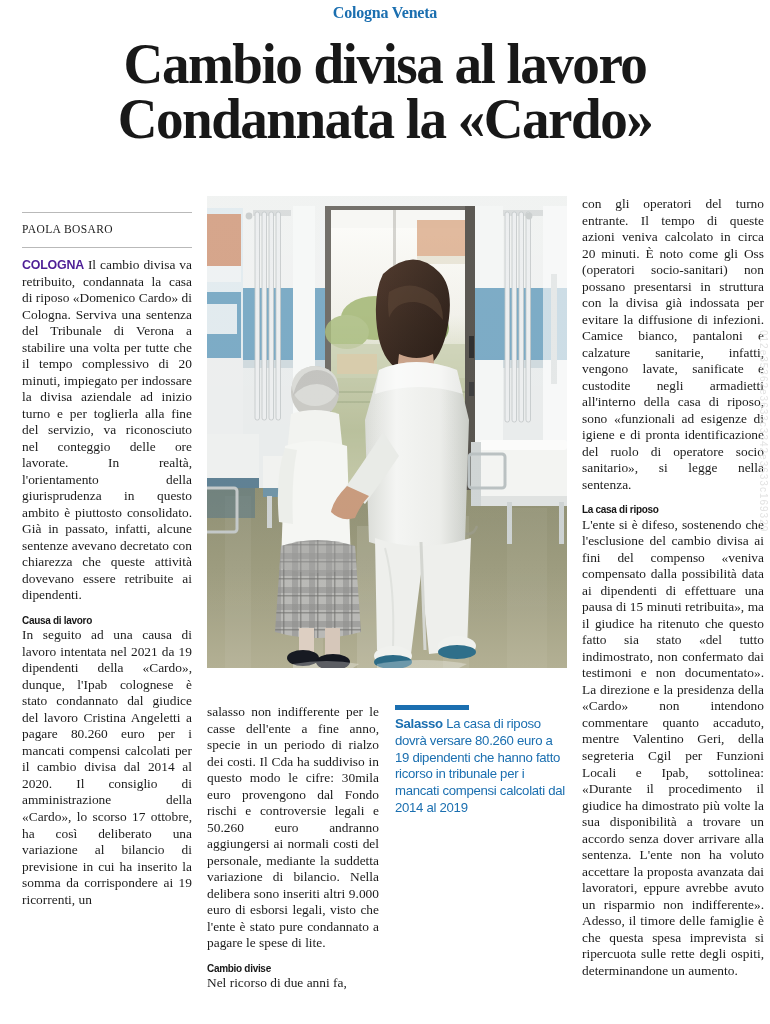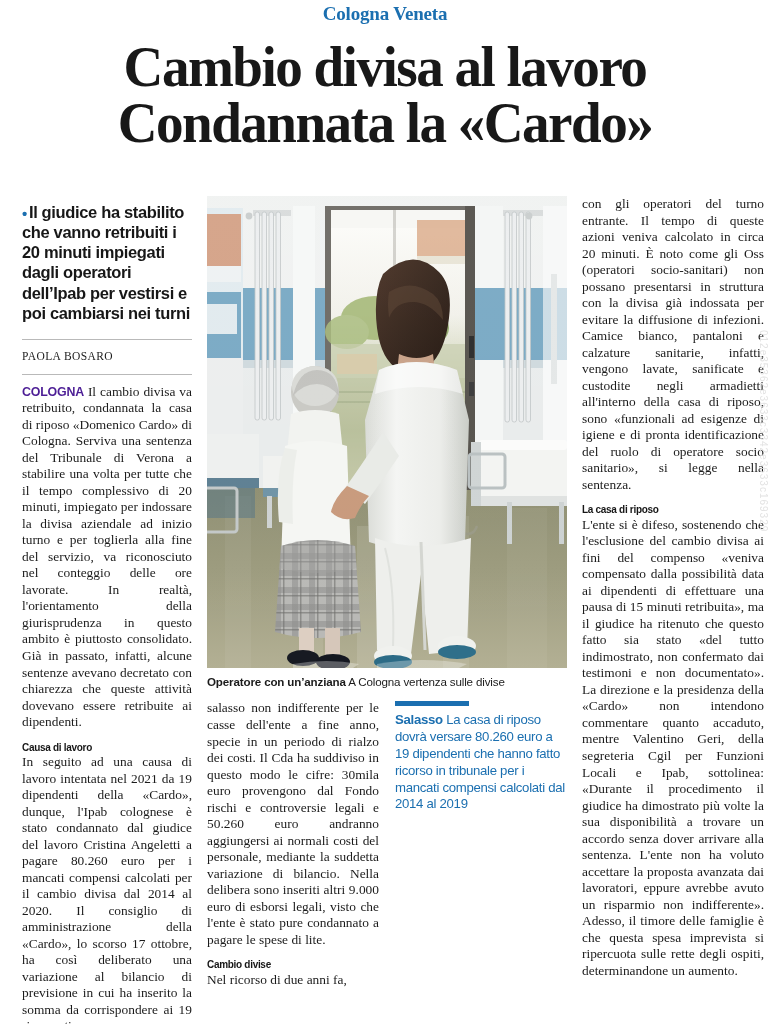--- a/index.html
+++ b/index.html
@@ -22,21 +22,21 @@
     inset: 0;
     padding: 0;
   }
 
   
   .kicker {
     text-align: center;
     color: #1b6fb0;
     font-family: "Liberation Serif", serif;
     font-weight: bold;
-    font-size: 19px;
+    font-size: 16px;
     letter-spacing: -0.2px;
     margin: 4px 0 0 0;
     line-height: 1.1;
   }
 
   
   .headline {
     text-align: center;
     font-family: "Liberation Serif", serif;
     font-weight: bold;
@@ -156,20 +156,21 @@
     margin: 7px 0 11px 0;
     letter-spacing: -0.15px;
   }
   .caption b { font-weight: bold; }
 
   
   .mid-lower {
     display: grid;
     grid-template-columns: 172px 172px;
     column-gap: 16px;
+    margin-top: 36px;
   }
   .mid-lower .sub-col { min-width: 0; }
 
   
   .highlight {
     margin: 1px 0 16px 0;
   }
   .highlight .hl-rule {
     width: 74px;
     height: 5px;
@@ -209,23 +210,20 @@
   <div class="kicker">Cologna Veneta</div>
 
   <div class="headline">
     <span class="hl-line">Cambio divisa al lavoro</span>
     <span class="hl-line">Condannata la «Cardo»</span>
   </div>
 
   <div class="content">
 
     <div class="col-a">
-      <div class="summary">
-        <span class="bullet">•</span><span>Il giudice ha stabilito che vanno retribuiti i 20 minuti impiegati dagli operatori dell’Ipab per vestirsi e poi cambiarsi nei turni</span>
-      </div>
 
       <hr class="rule-short">
 
       <div class="byline">PAOLA BOSARO</div>
 
       <hr class="rule-full">
 
       <p class="body-text"><span class="dateline">COLOGNA</span> <span>Il cambio divisa va retribuito, condannata la casa di riposo «Domenico Cardo» di Cologna. Serviva una sentenza del Tribunale di Verona a stabilire una volta per tutte che il tempo complessivo di 20 minuti, impiegato per indossare la divisa aziendale ad inizio turno e per toglierla alla fine del servizio, va riconosciuto nel conteggio delle ore lavorate. In realtà, l'orientamento della giurisprudenza in questo ambito è piuttosto consolidato. Già in passato, infatti, alcune sentenze avevano decretato con chiarezza che queste attività dovevano essere retribuite ai dipendenti.</span></p>
 
       <div class="subhead">Causa di lavoro</div>
@@ -432,24 +430,20 @@
           </g>
 
           <g opacity="0.3">
             <path d="M86 468 q34 -6 66 0 l-6 4 q-30 4 -60 0 z" fill="#ffffff"></path>
             <path d="M170 468 q46 -8 90 0 l-8 4 q-40 4 -82 0 z" fill="#ffffff"></path>
           </g>
           <rect x="0" y="0" width="360" height="472" fill="url(#reflG)" opacity="0.08"></rect>
         </svg>
       </div>
 
-      <div class="caption">
-        <b>Operatore con un’anziana</b>
-        <span>A Cologna vertenza sulle divise</span>
-      </div>
 
       <div class="mid-lower">
         <div class="sub-col">
           <p class="body-text">salasso non indifferente per le casse dell'ente a fine anno, specie in un periodo di rialzo dei costi. Il Cda ha suddiviso in questo modo le cifre: 30mila euro provengono dal Fondo rischi e controversie legali e 50.260 euro andranno aggiungersi ai normali costi del personale, mediante la suddetta variazione di bilancio. Nella delibera sono inseriti altri 9.000 euro di esborsi legali, visto che l'ente è stato pure condannato a pagare le spese di lite.</p>
           <div class="subhead">Cambio divise</div>
           <p class="body-text">Nel ricorso di due anni fa,</p>
         </div>
 
         <div class="sub-col">
           <div class="highlight">

